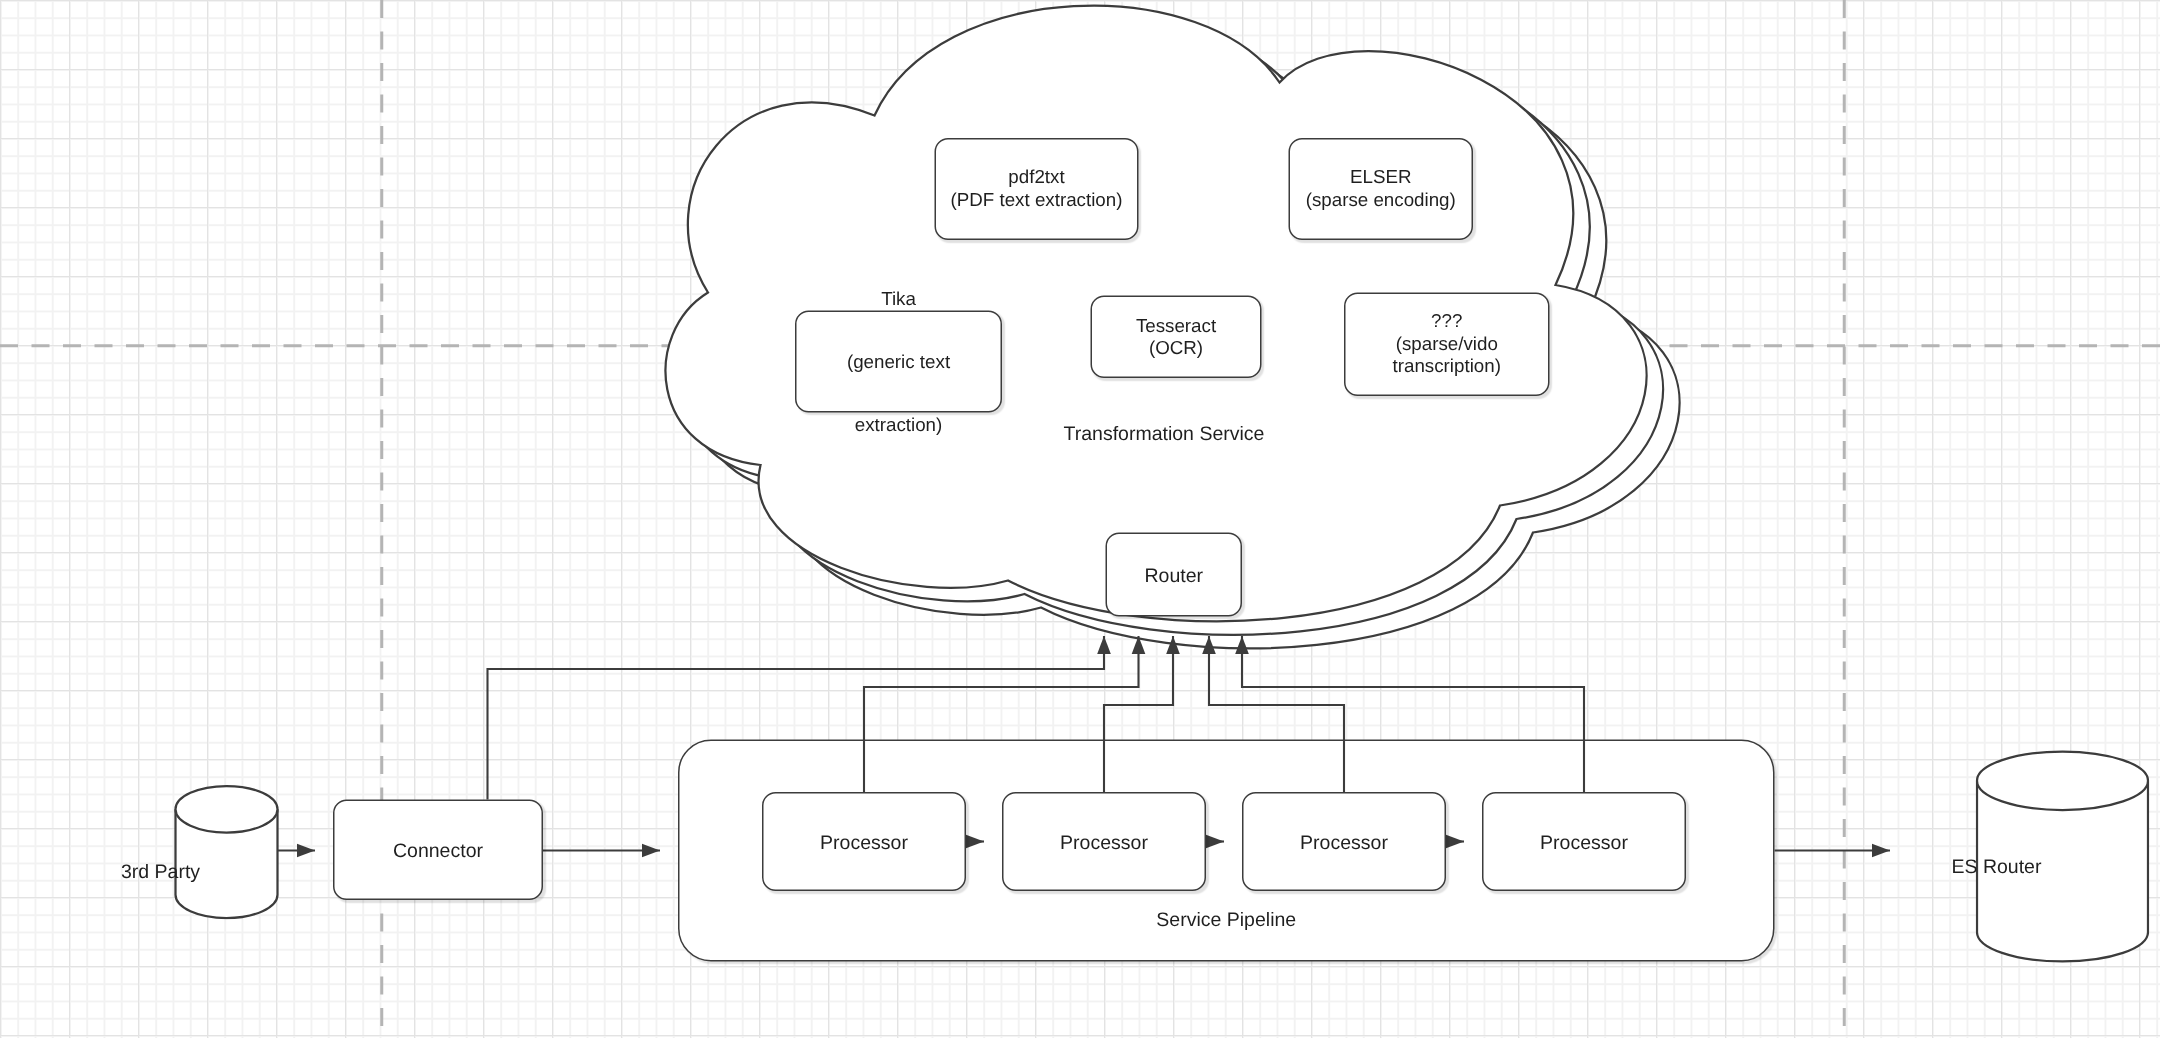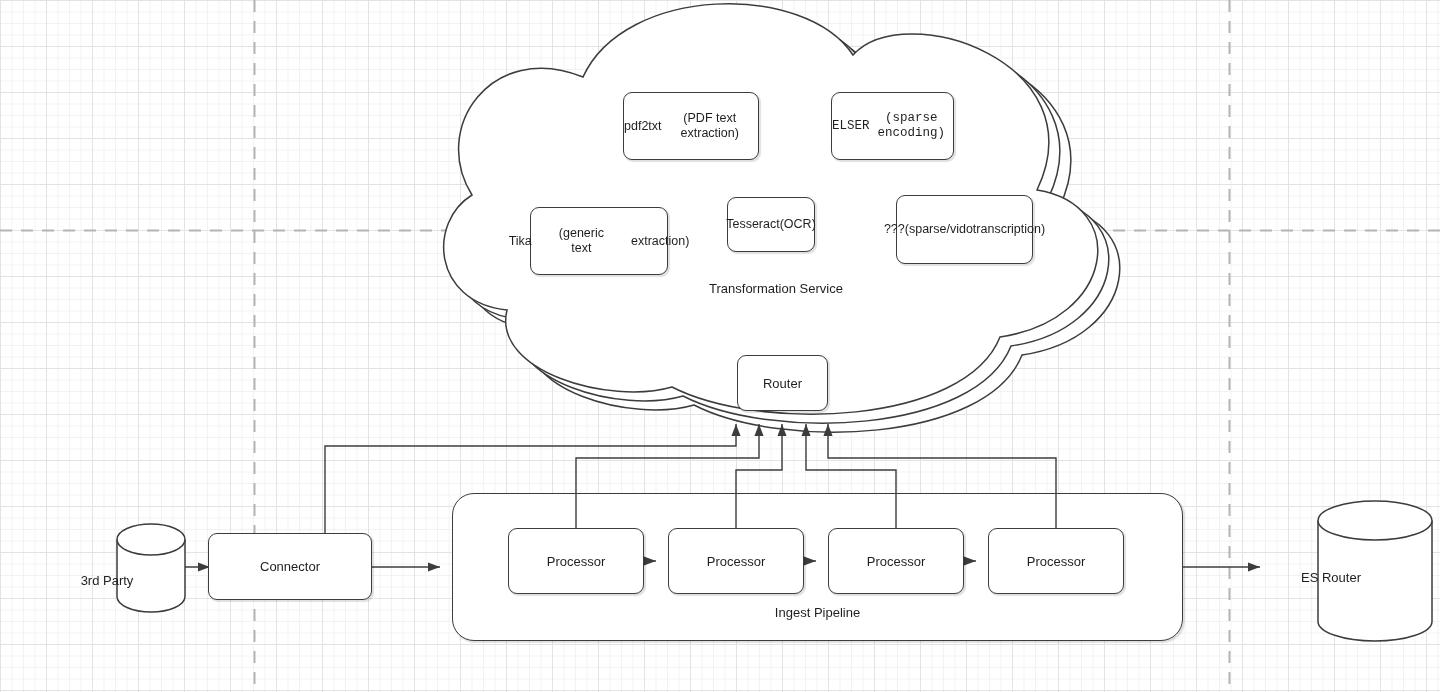--- a/index.html
+++ b/index.html
@@ -14,21 +14,21 @@
       linear-gradient(to right,#f2f2f2 1px,transparent 1px),
       linear-gradient(to bottom,#f2f2f2 1px,transparent 1px);
     background-size:46px 46px,46px 46px,11.5px 11.5px,11.5px 11.5px;
   }
   svg.layer{position:absolute;left:0;top:0;width:1440px;height:692px;}
   #back-layer{z-index:0;}
   #wire-layer{z-index:2;}
   .node{
     position:absolute;z-index:3;
     background:#ffffff;border:1.5px solid #3c3c3c;border-radius:9px;
-    display:flex;flex-direction:row;align-items:center;justify-content:center;
+    display:flex;flex-direction:column;align-items:center;justify-content:center;
     text-align:center;font-size:12.5px;line-height:15px;
     box-shadow:1.5px 1.5px 1px rgba(0,0,0,0.12);
   }
   .node .line{display:block;}
   #node-ingest-pipeline{
     position:absolute;z-index:1;background:#ffffff;border:1.5px solid #3c3c3c;
     border-radius:22px;box-shadow:1.5px 1.5px 1px rgba(0,0,0,0.12);
   }
   .floating-label{
     position:absolute;z-index:3;text-align:center;font-size:13px;line-height:16px;
@@ -81,30 +81,30 @@
     <path marker-end="url(#arrow)" d="M736,528 L736,470 L782,470 L782,424"></path>
     <path marker-end="url(#arrow)" d="M896,528 L896,470 L806,470 L806,424"></path>
     <path marker-end="url(#arrow)" d="M1056,528 L1056,458 L828,458 L828,424"></path>
   </g>
 </svg>
 
 <div class="node" style="left:623px;top:92px;width:136px;height:68px;">
   <span class="line">pdf2txt</span>
   <span class="line">(PDF text extraction)</span>
 </div>
-<div class="node" style="left:831px;top:92px;width:123px;height:68px;font-family:Liberation Mono, monospace;">
+<div class="node" style="left:859px;top:92px;width:123px;height:68px;">
   <span class="line">ELSER</span>
   <span class="line">(sparse encoding)</span>
 </div>
 <div class="node" style="left:530px;top:207px;width:138px;height:68px;gap:27px;">
   <span class="line">Tika</span>
   <span class="line">(generic text</span>
   <span class="line">extraction)</span>
 </div>
-<div class="node" style="left:727px;top:197px;width:88px;height:55px;">
+<div class="node" style="left:727px;top:197px;width:114px;height:55px;">
   <span class="line">Tesseract</span>
   <span class="line">(OCR)</span>
 </div>
 <div class="node" style="left:896px;top:195px;width:137px;height:69px;">
   <span class="line">???</span>
   <span class="line">(sparse/vido</span>
   <span class="line">transcription)</span>
 </div>
 
 <div class="floating-label bold" style="left:676px;top:281px;width:200px;">
@@ -117,38 +117,38 @@
 </div>
 
 <div class="cyl-node" style="left:72px;top:523px;width:70px;height:90px;">
   <svg width="70" height="90" viewBox="0 0 70 90">
     <path d="M1,16.5 V73.5 A34,15.5 0 0 0 69,73.5 V16.5" fill="#ffffff" stroke="#3c3c3c" stroke-width="1.5"></path>
     <ellipse cx="35" cy="16.5" rx="34" ry="15.5" fill="#ffffff" stroke="#3c3c3c" stroke-width="1.5"></ellipse>
   </svg>
   <div class="cyl-label" style="top:50px;">3rd Party</div>
 </div>
 
-<div class="node" style="left:208px;top:533px;width:164px;height:67px;font-size:13px;">
+<div class="node" style="left:222px;top:533px;width:140px;height:67px;font-size:13px;">
   <span class="line">Connector</span>
 </div>
 
 <div class="node proc" style="left:508px;top:528px;width:136px;height:66px;">
   <span class="line">Processor</span>
 </div>
 <div class="node proc" style="left:668px;top:528px;width:136px;height:66px;">
   <span class="line">Processor</span>
 </div>
 <div class="node proc" style="left:828px;top:528px;width:136px;height:66px;">
   <span class="line">Processor</span>
 </div>
 <div class="node proc" style="left:988px;top:528px;width:136px;height:66px;">
   <span class="line">Processor</span>
 </div>
 
-<div class="floating-label" style="left:452px;top:605px;width:731px;">Ingest Pipeline</div>
+<div class="floating-label" style="left:452px;top:605px;width:731px;">Service Pipeline</div>
 
 <div class="cyl-node" style="left:1273px;top:500px;width:116px;height:142px;">
   <svg width="116" height="142" viewBox="0 0 116 142">
     <path d="M1,20.5 V121.5 A57,19.5 0 0 0 115,121.5 V20.5" fill="#ffffff" stroke="#3c3c3c" stroke-width="1.5"></path>
     <ellipse cx="58" cy="20.5" rx="57" ry="19.5" fill="#ffffff" stroke="#3c3c3c" stroke-width="1.5"></ellipse>
   </svg>
   <div class="cyl-label" style="top:70px;">ES Router</div>
 </div>
 
 </body></html>

